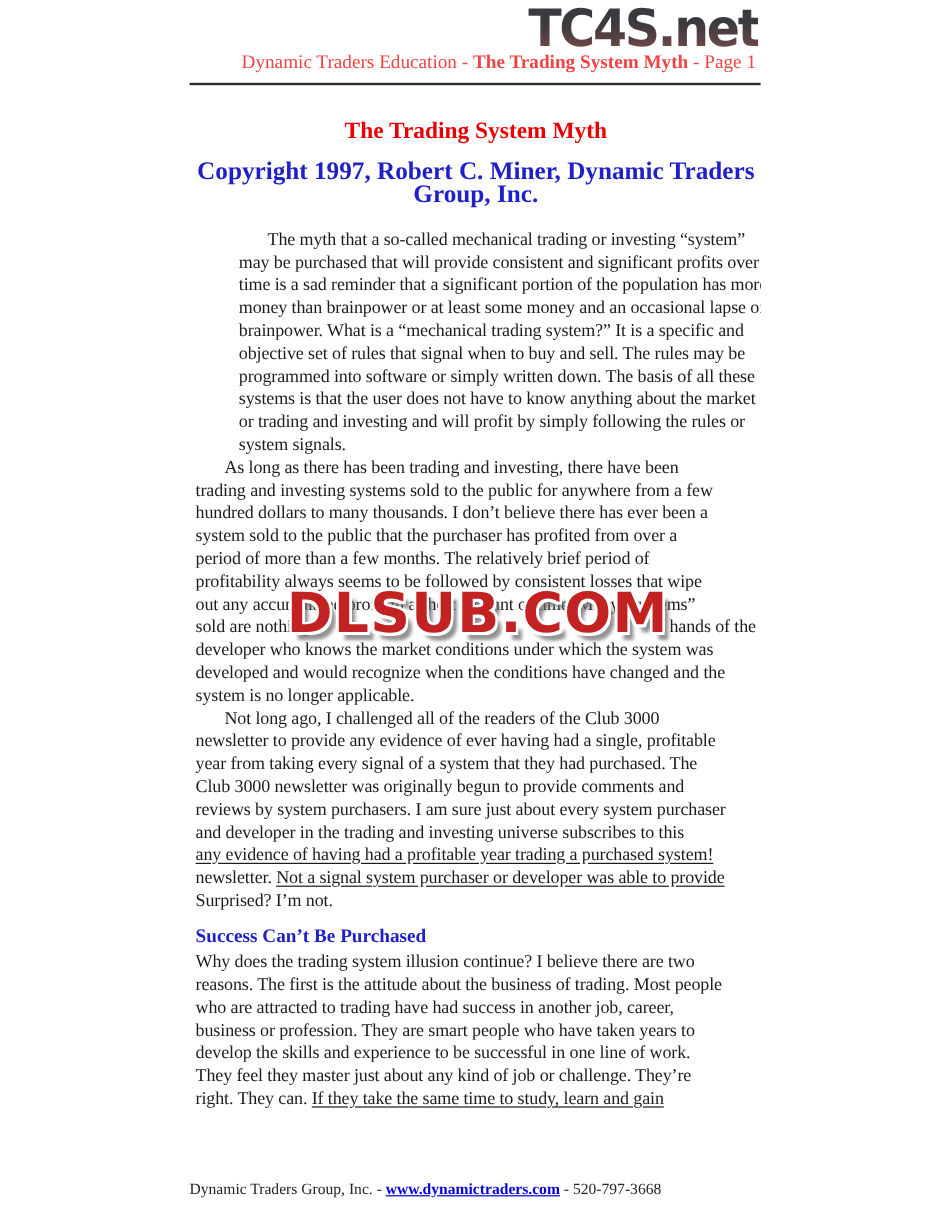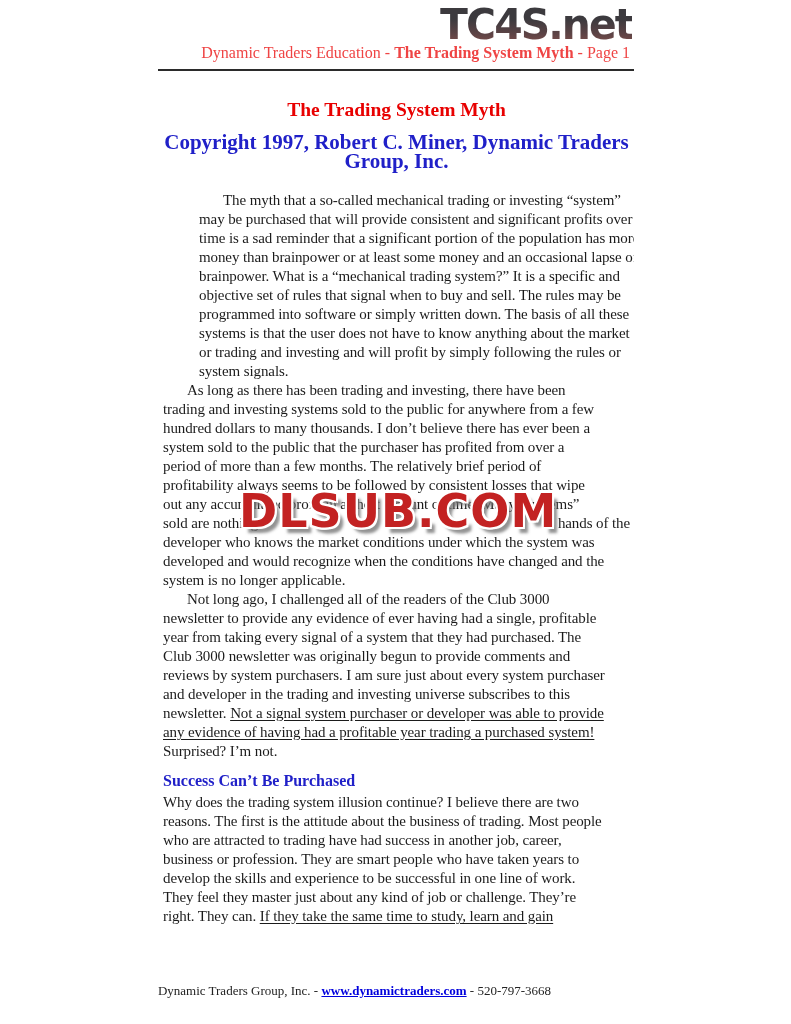--- a/index.html
+++ b/index.html
@@ -102,22 +102,22 @@
     <div class="para">developer who knows the market conditions under which the system was
 developed and would recognize when the conditions have changed and the
 system is no longer applicable.</div>
 
     <div class="para indent">Not long ago, I challenged all of the readers of the Club 3000
 newsletter to provide any evidence of ever having had a single, profitable
 year from taking every signal of a system that they had purchased. The
 Club 3000 newsletter was originally begun to provide comments and
 reviews by system purchasers. I am sure just about every system purchaser
 and developer in the trading and investing universe subscribes to this</div>
+    <div class="line ul">any evidence of having had a profitable year trading a purchased system!</div>
     <div class="line"><span>newsletter. </span><span class="ul">Not a signal system purchaser or developer was able to provide</span></div>
-    <div class="line ul">any evidence of having had a profitable year trading a purchased system!</div>
     <div class="line">Surprised? I’m not.</div>
 
     <div class="section-heading">Success Can’t Be Purchased</div>
 
     <div class="para p4">Why does the trading system illusion continue? I believe there are two
 reasons. The first is the attitude about the business of trading. Most people
 who are attracted to trading have had success in another job, career,
 business or profession. They are smart people who have taken years to
 develop the skills and experience to be successful in one line of work.
 They feel they master just about any kind of job or challenge. They’re</div>

